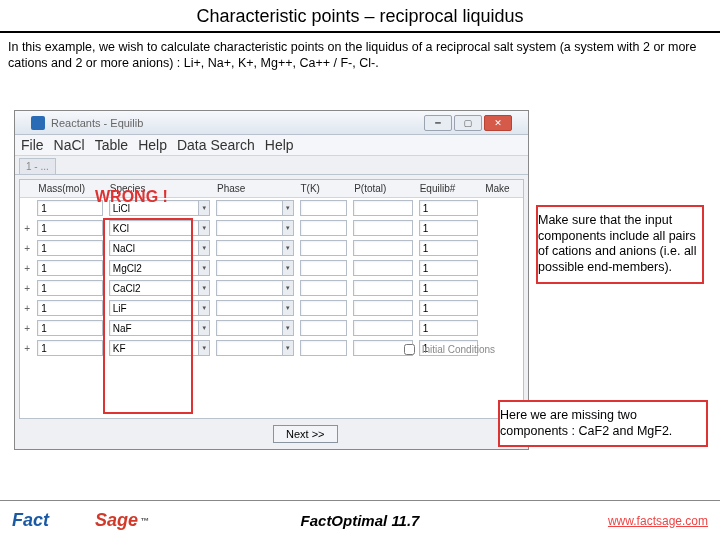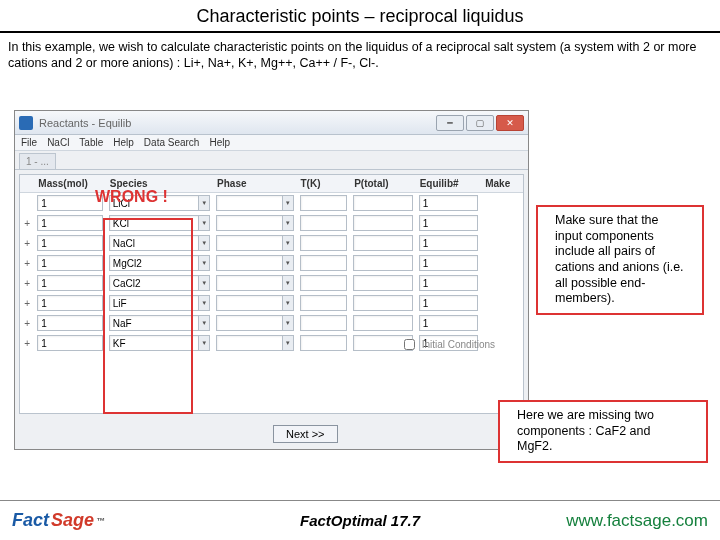--- a/index.html
+++ b/index.html
@@ -35,21 +35,21 @@
     border: 1px solid #888;
     background: #eef0f3;
     filter: blur(0);
   }
   .titlebar {
     display: flex;
     align-items: center;
     height: 24px;
     background: linear-gradient(#f6f8fb, #dfe6ef);
     border-bottom: 1px solid #b8c2cd;
-    padding: 0 4px;
+    padding: 0 16px;
     gap: 6px;
   }
   .app-icon {
     width: 14px; height: 14px;
     background: #2a6bb5;
     border-radius: 2px;
   }
   .titlebar-text { color:#666; filter: blur(0.7px); font-size:11px; }
   .winbtns { margin-left:auto; display:flex; gap:2px; }
   .winbtn {
@@ -57,21 +57,21 @@
     border: 1px solid #9aa4b0;
     border-radius: 2px;
     background: #e8edf3;
     display:flex;align-items:center;justify-content:center;
     font-size: 9px; color:#555;
   }
   .winbtn.close { background:#d65a4a; color:#fff; border-color:#b84334; }
   .menubar {
     display:flex; gap:10px;
     padding: 2px 6px;
-    font-size: 10px;
+    font-size: 14px;
     color:#333;
     background:#f4f6f9;
     border-bottom:1px solid #cfd6de;
   }
   .toolbar {
     display:flex; align-items:center;
     padding: 2px 6px;
     gap:4px;
     background:#eef1f5;
     border-bottom:1px solid #cfd6de;
@@ -109,21 +109,21 @@
   .grid {
     width:100%;
     border-collapse: collapse;
     font-size: 10px;
   }
   .grid th {
     background:#f2f4f8;
     border-bottom:1px solid #cfd6de;
     padding:3px 4px;
     text-align:left;
-    font-weight:bold;
+    font-weight:normal;
     color:#333;
     font-size:10px;
   }
   .grid td {
     padding:2px 3px;
     height: 20px;
     vertical-align:middle;
   }
   .plus { color:#666; width:10px; text-align:center; }
   .cell-input {
@@ -144,21 +144,21 @@
   .species-col .cell-wrap { display:flex; }
   .cell-wrap { display:flex; align-items:center; }
   .highlight-box {
     position:absolute;
     border:2px solid #d33;
   }
   .tip-box {
     position:absolute;
     border:2px solid #d33;
     background:#fff;
-    padding:6px 17px;
+    padding:6px 0;
     font-size:12.5px;
     line-height:1.25;
   }
   .wrong-label {
     position:absolute;
     color:#d33;
     font-weight:bold;
     font-size:16px;
   }
   .next-btn {
@@ -181,27 +181,27 @@
     height: 40px;
     border-top:1px solid #888;
     display:flex; align-items:center;
     padding: 0 12px;
   }
   .logo {
     display:flex; align-items:center; gap:2px;
     font-weight:bold; font-style:italic;
   }
   .logo .f { color:#1a5aa5; font-size:18px; }
-  .logo .s { color:#d13a2a; font-size:18px; }
+  .logo .s { color:#d13a2a; font-size:18px;margin-left:44px; }
   .logo sup { font-size:9px; color:#555; }
   .foot-center {
     position:absolute; left:0; right:0; text-align:center;
     font-weight:bold; font-style:italic; font-size:15px;
   }
-  .foot-right { margin-left:auto; color:#15803d; font-size:17px; }
+  .foot-right { margin-left:auto; color:#ef4444; font-size:12px;text-decoration:underline; }
   .init-cond {
     position:absolute;
     right: 28px;
     bottom: 60px;
     font-size:10px; color:#888;
     display:flex; align-items:center; gap:4px;
   }
   .init-cond input { width:11px;height:11px; }
 </style>
 </head>
@@ -423,15 +423,15 @@
 <div class="tip-box" style="left:536px; top:205px; width:168px;">Make sure that the input components include all pairs of cations and anions (i.e. all possible end-members).</div>
 
 <div class="tip-box" style="left:498px; top:400px; width:210px;">Here we are missing two components : CaF2 and MgF2.</div>
 
 <div class="footer">
   <div class="logo">
     <span class="f">Fact</span>
       <span class="s">Sage</span>
       <sup>™</sup>
   </div>
-  <div class="foot-center">FactOptimal   17.7</div>
+  <div class="foot-center">FactOptimal   11.7</div>
   <div class="foot-right">www.factsage.com</div>
 </div>
 
 </body></html>

